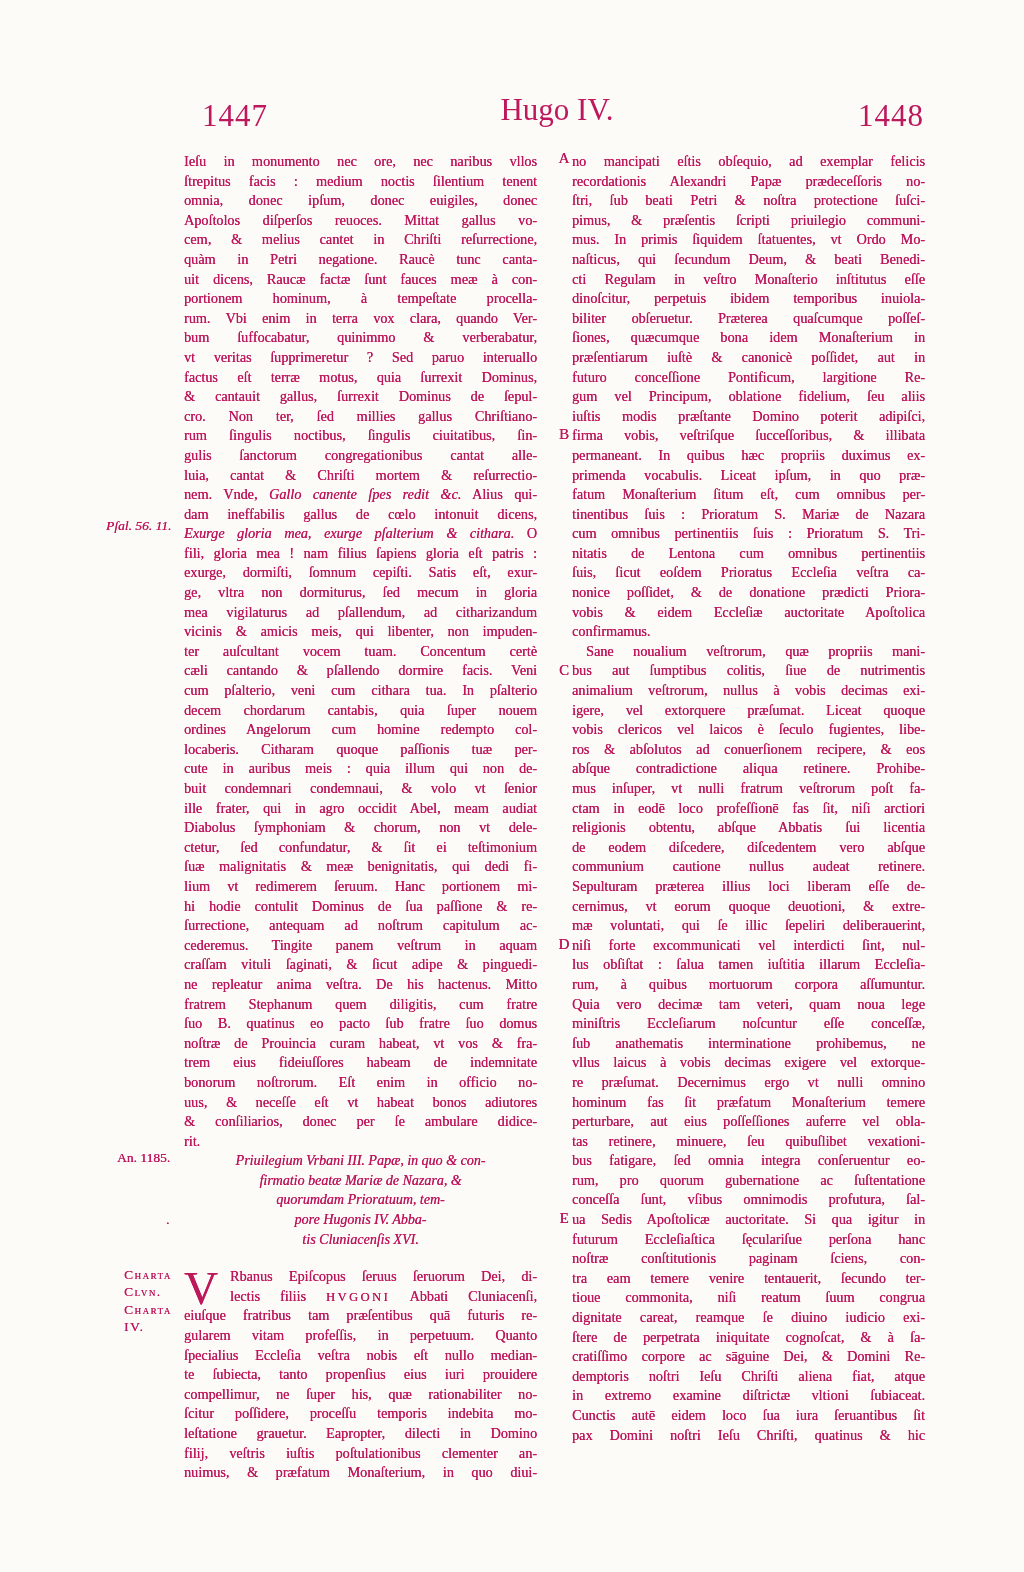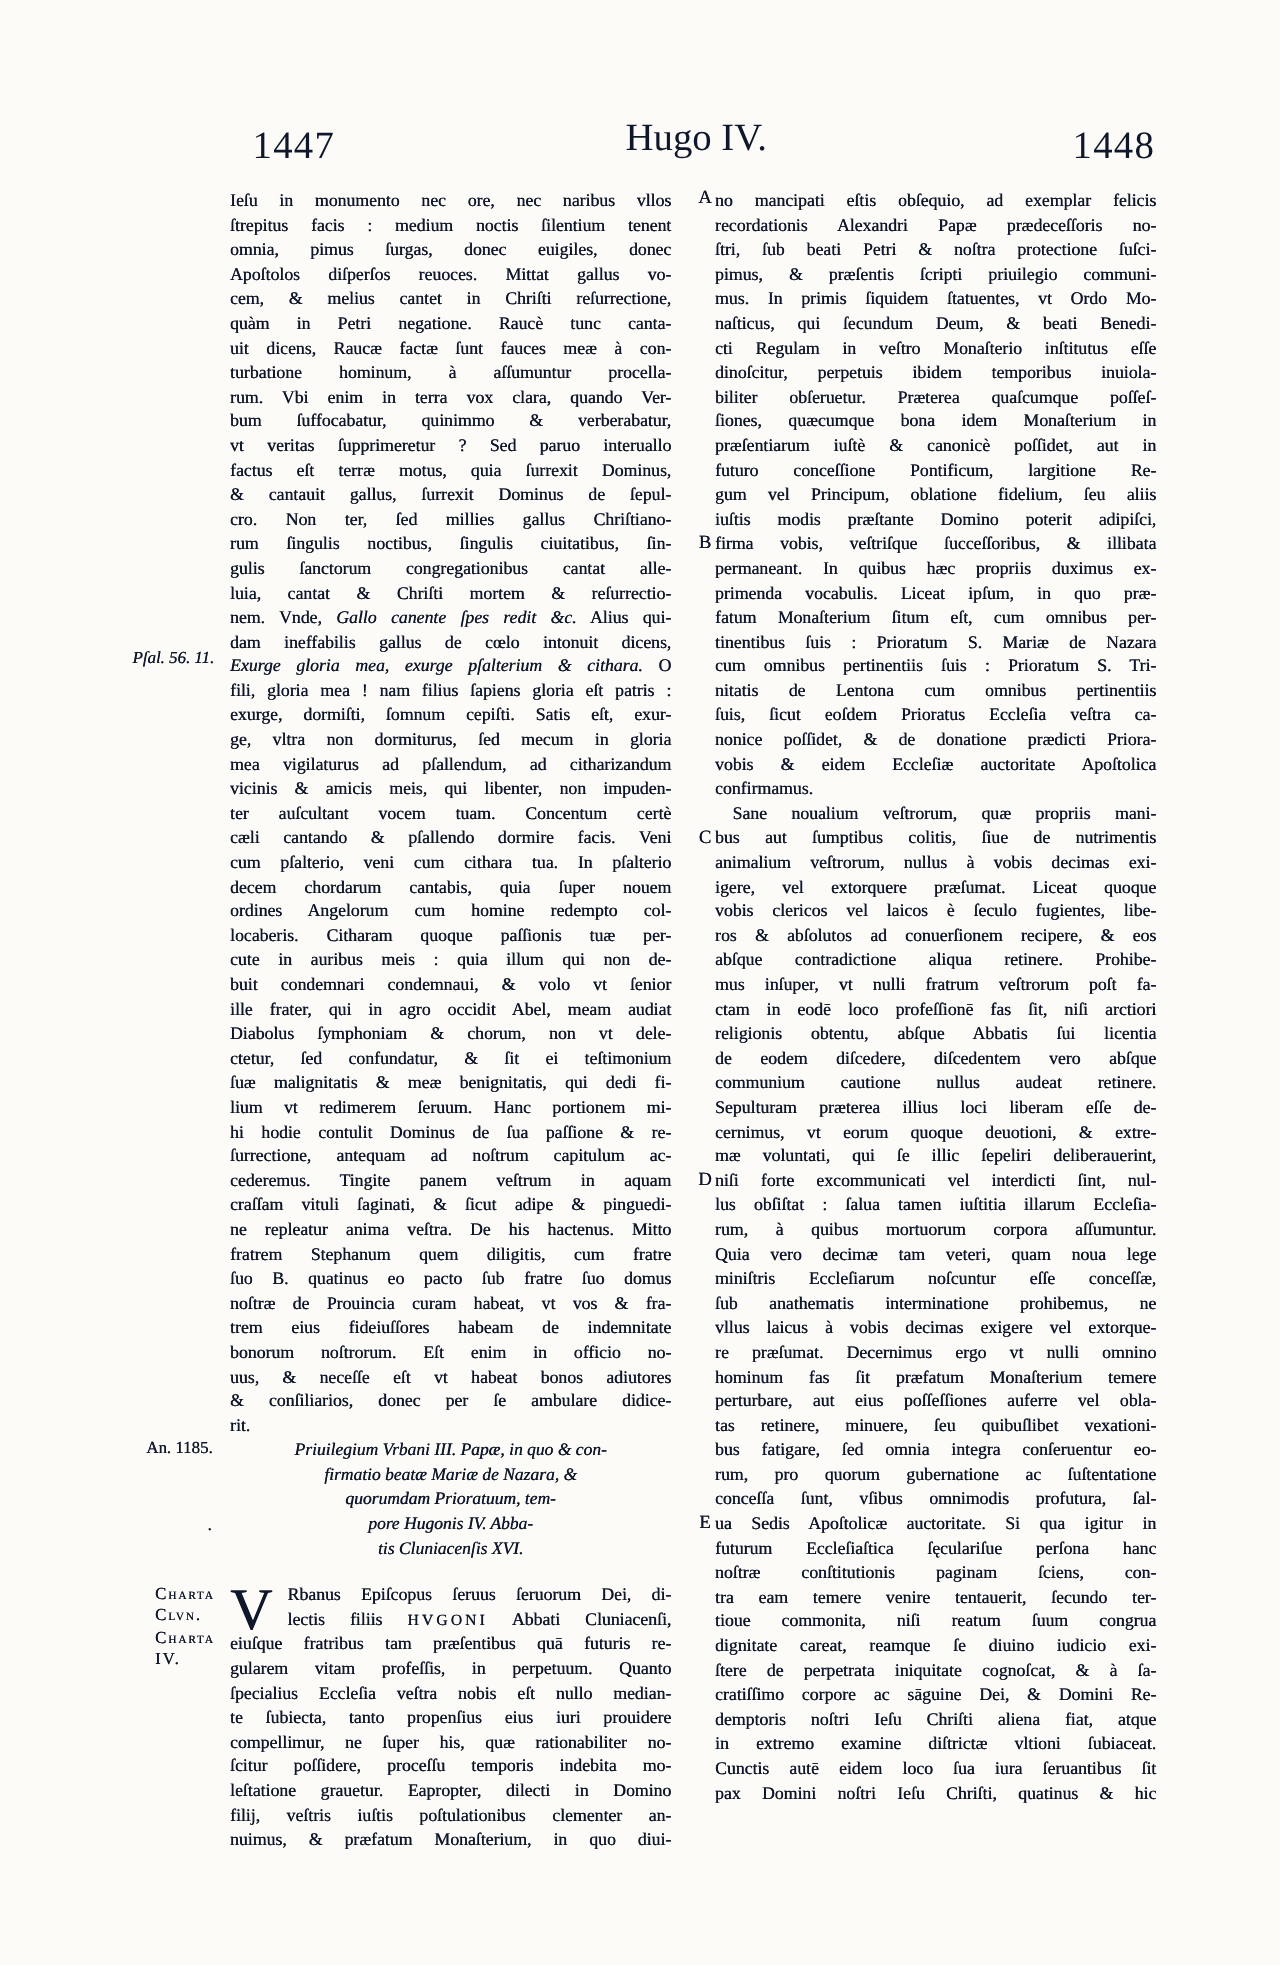--- a/index.html
+++ b/index.html
@@ -2,21 +2,21 @@
 <html><head>
 <meta charset="utf-8">
 <style>
   html,body{margin:0;padding:0;}
   body{background:#e9e7e2;}
   .page{
     position:relative;
     width:1024px;height:1572px;
     background:#fcfbf8;
     font-family:"Liberation Serif", serif;
-    color:#0f172a;
+    color:#be185d;
     overflow:hidden;
   }
   
   .hdr-num{position:absolute;font-size:31px;letter-spacing:1px;}
   .hdr-title{position:absolute;top:92px;left:557px;transform:translateX(-50%);font-size:31px;}
   
   .col{position:absolute;top:152px;width:353px;}
   .tl{
     height:19.6px;line-height:19.6px;font-size:14.2px;
     text-align:justify;text-align-last:justify;
@@ -77,26 +77,26 @@
       <div class="gl" style="top: 426px;">B</div>
       <div class="gl" style="top: 662px;">C</div>
       <div class="gl" style="top: 936px;">D</div>
       <div class="gl" style="top: 1210px;">E</div>
     </div>
 
   <div class="col" id="col-left" style="left:184px">
     <div id="lc-lines">
         <div class="tl">Ieſu in monumento nec ore, nec naribus vllos</div>
         <div class="tl">ſtrepitus facis : medium noctis ſilentium tenent</div>
-        <div class="tl">omnia, pimus ſurgas, donec euigiles, donec</div>
+        <div class="tl">omnia, donec ipſum, donec euigiles, donec</div>
         <div class="tl">Apoſtolos diſperſos reuoces. Mittat gallus vo-</div>
         <div class="tl">cem, &amp; melius cantet in Chriſti reſurrectione,</div>
         <div class="tl">quàm in Petri negatione. Raucè tunc canta-</div>
         <div class="tl">uit dicens, Raucæ factæ ſunt fauces meæ à con-</div>
-        <div class="tl">turbatione hominum, à aſſumuntur procella-</div>
+        <div class="tl">portionem hominum, à tempeſtate procella-</div>
         <div class="tl">rum. Vbi enim in terra vox clara, quando Ver-</div>
         <div class="tl">bum ſuffocabatur, quinimmo &amp; verberabatur,</div>
         <div class="tl">vt veritas ſupprimeretur ? Sed paruo interuallo</div>
         <div class="tl">factus eſt terræ motus, quia ſurrexit Dominus,</div>
         <div class="tl">&amp; cantauit gallus, ſurrexit Dominus de ſepul-</div>
         <div class="tl">cro. Non ter, ſed millies gallus Chriſtiano-</div>
         <div class="tl">rum ſingulis noctibus, ſingulis ciuitatibus, ſin-</div>
         <div class="tl">gulis ſanctorum congregationibus cantat alle-</div>
         <div class="tl">luia, cantat &amp; Chriſti mortem &amp; reſurrectio-</div>
         <div class="tl">nem. Vnde, <i>Gallo canente ſpes redit &amp;c.</i> Alius qui-</div>

